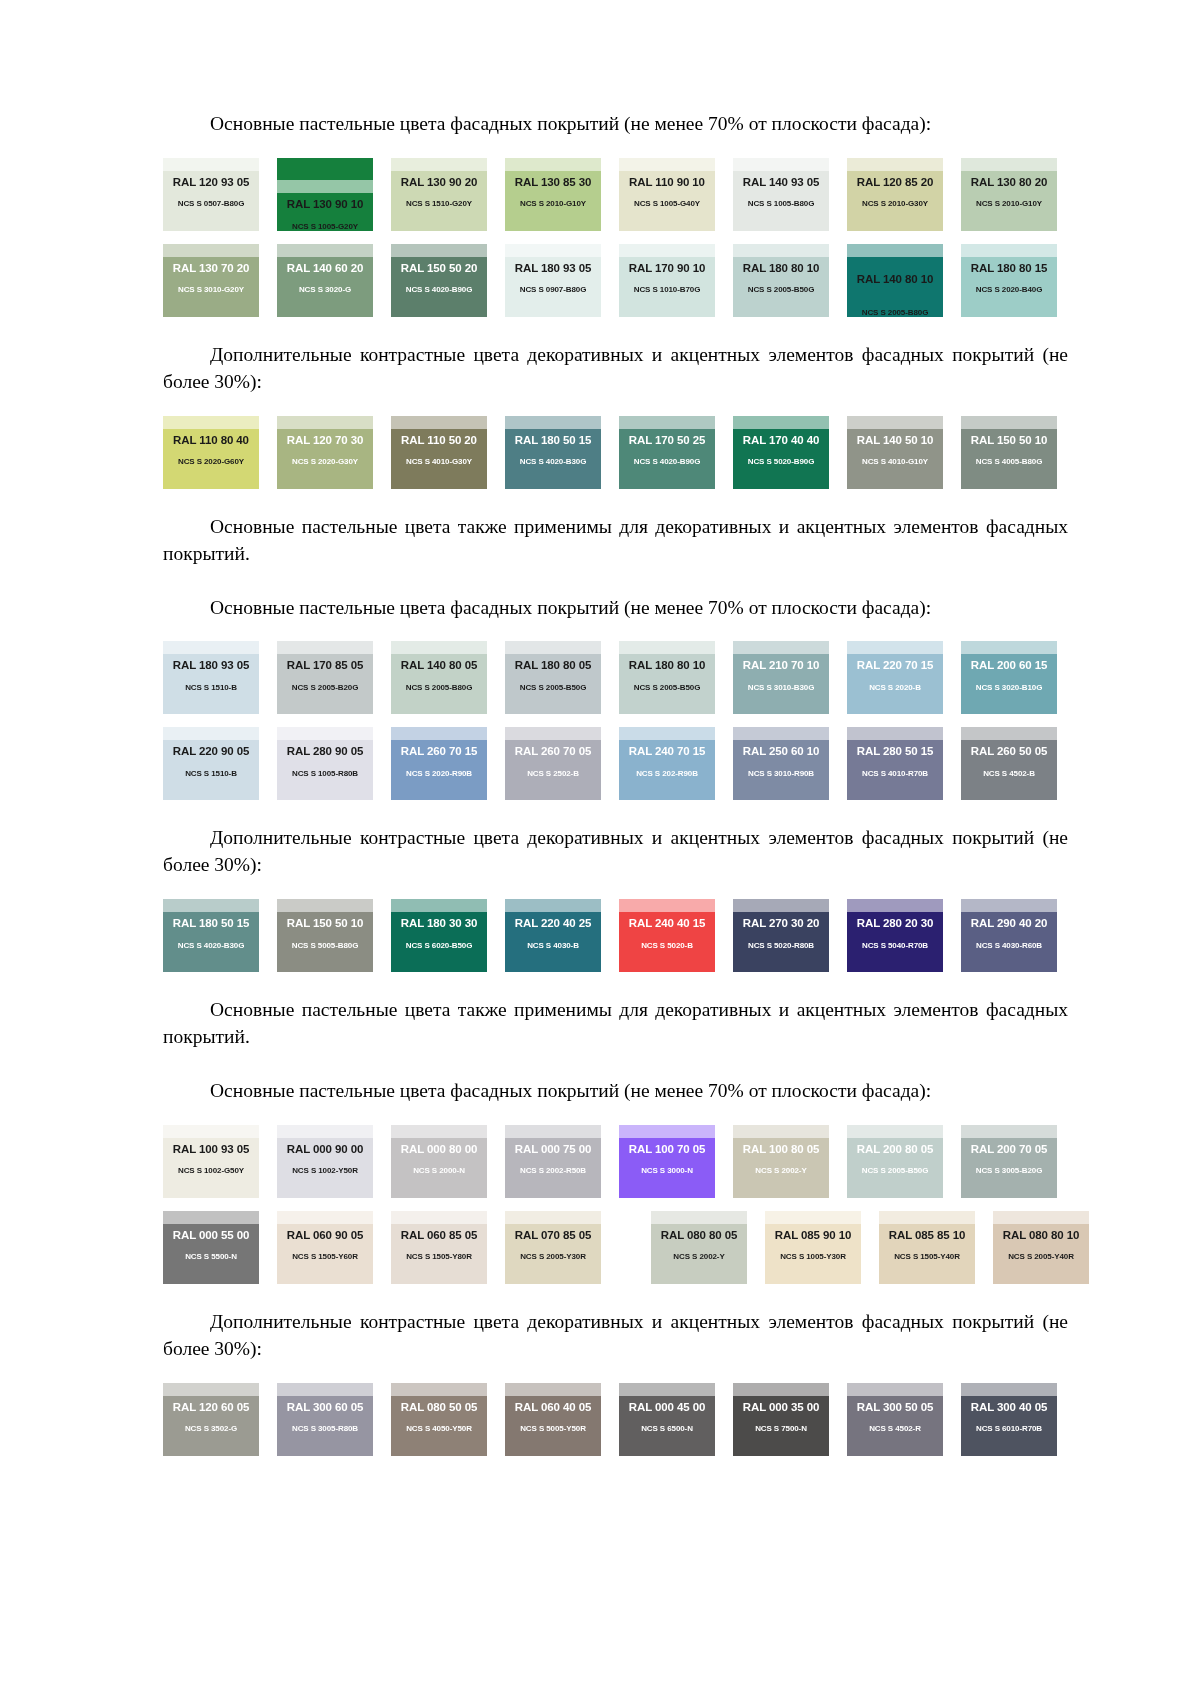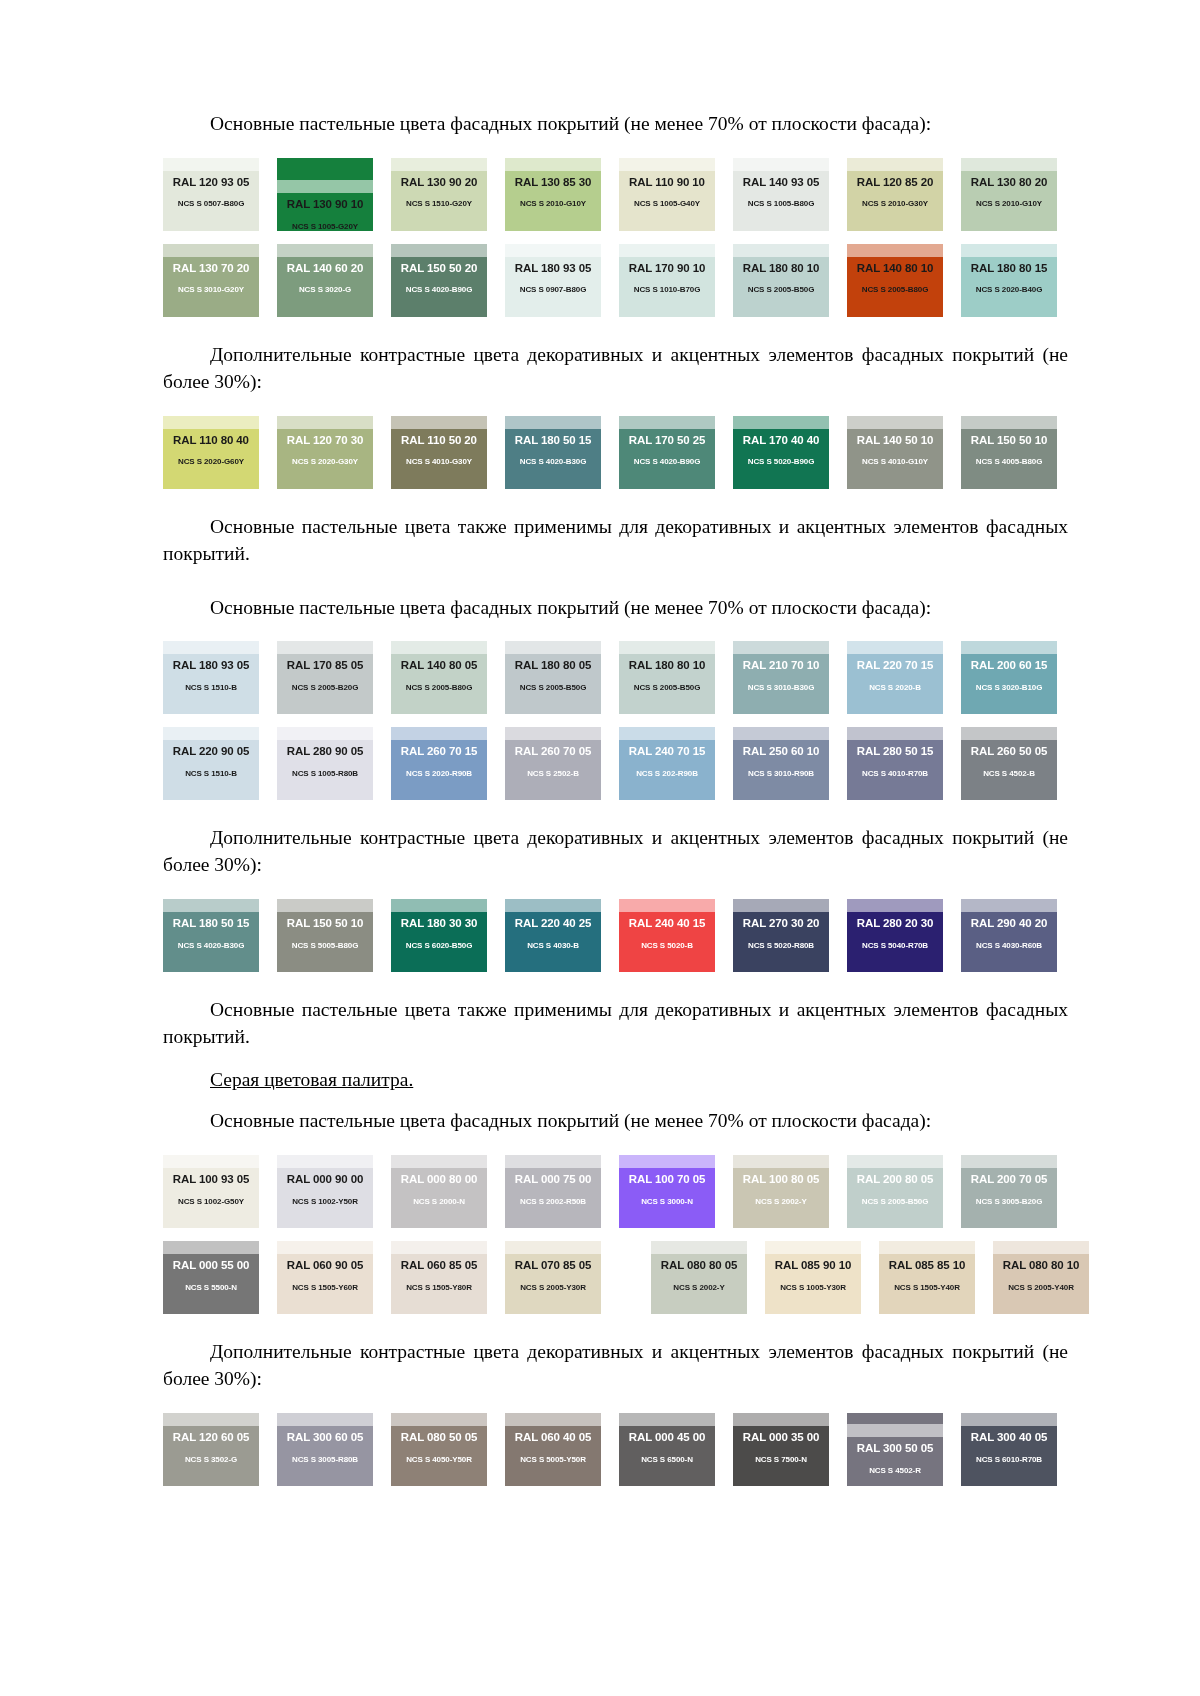--- a/index.html
+++ b/index.html
@@ -181,21 +181,21 @@
         <div class="swatch light" style="background: rgb(210, 228, 223);">
           <div class="cap"></div>
           <div class="ral">RAL 170 90 10</div>
           <div class="ncs">NCS S 1010-B70G</div>
         </div>
         <div class="swatch light" style="background: rgb(188, 210, 206);">
           <div class="cap"></div>
           <div class="ral">RAL 180 80 10</div>
           <div class="ncs">NCS S 2005-B50G</div>
         </div>
-        <div class="swatch light" style="background: #c2410c;">
+        <div class="swatch light" style="background: #0f766e; justify-content: space-between;">
           <div class="cap"></div>
           <div class="ral">RAL 140 80 10</div>
           <div class="ncs">NCS S 2005-B80G</div>
         </div>
         <div class="swatch light" style="background: rgb(157, 205, 199);">
           <div class="cap"></div>
           <div class="ral">RAL 180 80 15</div>
           <div class="ncs">NCS S 2020-B40G</div>
         </div>
       </div>
@@ -383,21 +383,20 @@
           <div class="cap"></div>
           <div class="ral">RAL 290 40 20</div>
           <div class="ncs">NCS S 4030-R60B</div>
         </div>
       </div>
 
     <div class="gap-d"></div>
     <p class="para">Основные пастельные цвета также применимы для декоративных и акцентных элементов фасадных покрытий.</p>
     <div class="gap-b"></div>
 
-    <div class="section-title">Серая цветовая палитра.</div>
     <div class="gap-a"></div>
     <p class="para nowrap">Основные пастельные цвета фасадных покрытий (не менее 70% от плоскости фасада):</p>
     <div class="gap-c"></div>
 
     <div class="swatch-row" id="r-y-m-0">
         <div class="swatch light" style="background: rgb(238, 236, 226);">
           <div class="cap"></div>
           <div class="ral">RAL 100 93 05</div>
           <div class="ncs">NCS S 1002-G50Y</div>
         </div>
@@ -508,21 +507,21 @@
         <div class="swatch dark" style="background: rgb(97, 95, 95);">
           <div class="cap"></div>
           <div class="ral">RAL 000 45 00</div>
           <div class="ncs">NCS S 6500-N</div>
         </div>
         <div class="swatch dark" style="background: rgb(76, 75, 74);">
           <div class="cap"></div>
           <div class="ral">RAL 000 35 00</div>
           <div class="ncs">NCS S 7500-N</div>
         </div>
-        <div class="swatch dark" style="background: rgb(118, 116, 127); justify-content: center;">
+        <div class="swatch dark" style="background: rgb(118, 116, 127);">
           <div class="cap"></div>
           <div class="ral">RAL 300 50 05</div>
           <div class="ncs">NCS S 4502-R</div>
         </div>
         <div class="swatch dark" style="background: rgb(78, 83, 96);">
           <div class="cap"></div>
           <div class="ral">RAL 300 40 05</div>
           <div class="ncs">NCS S 6010-R70B</div>
         </div>
       </div>

